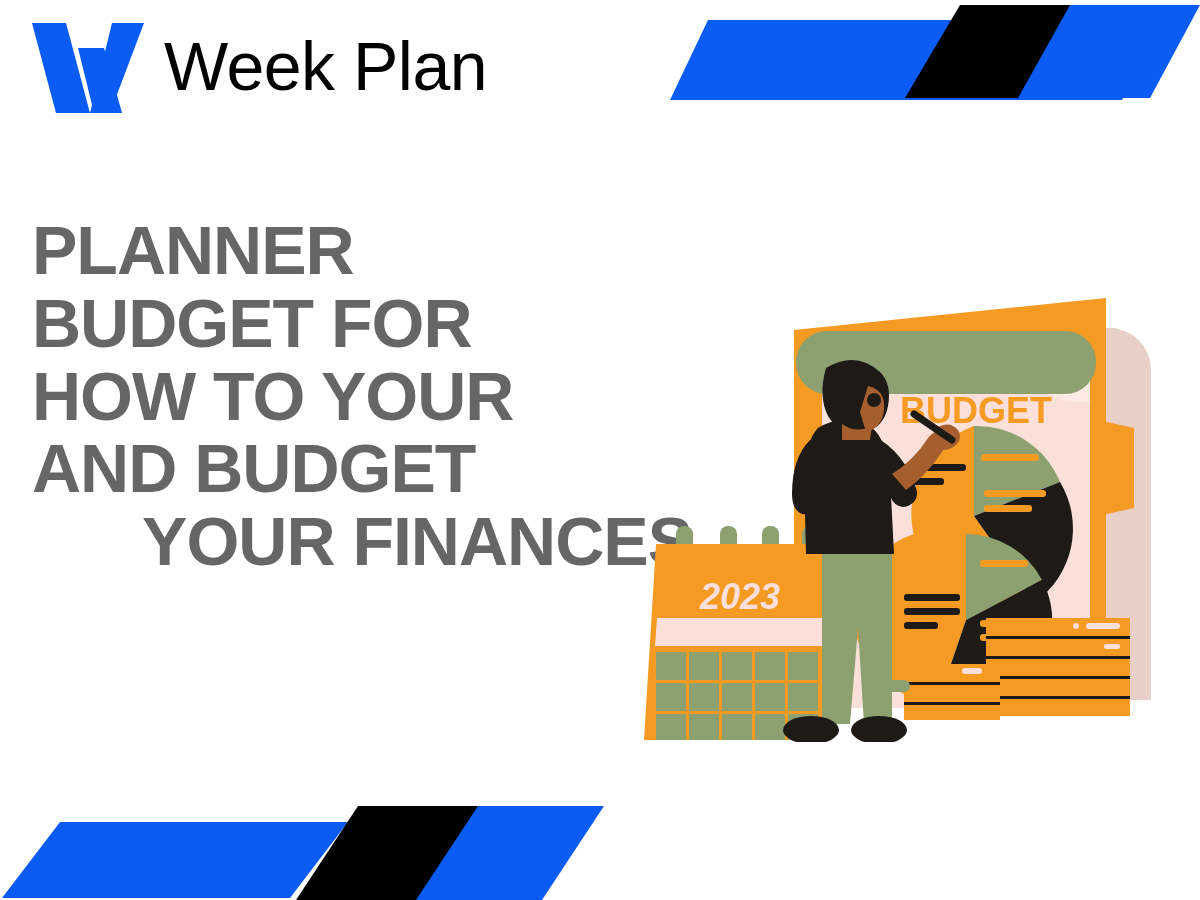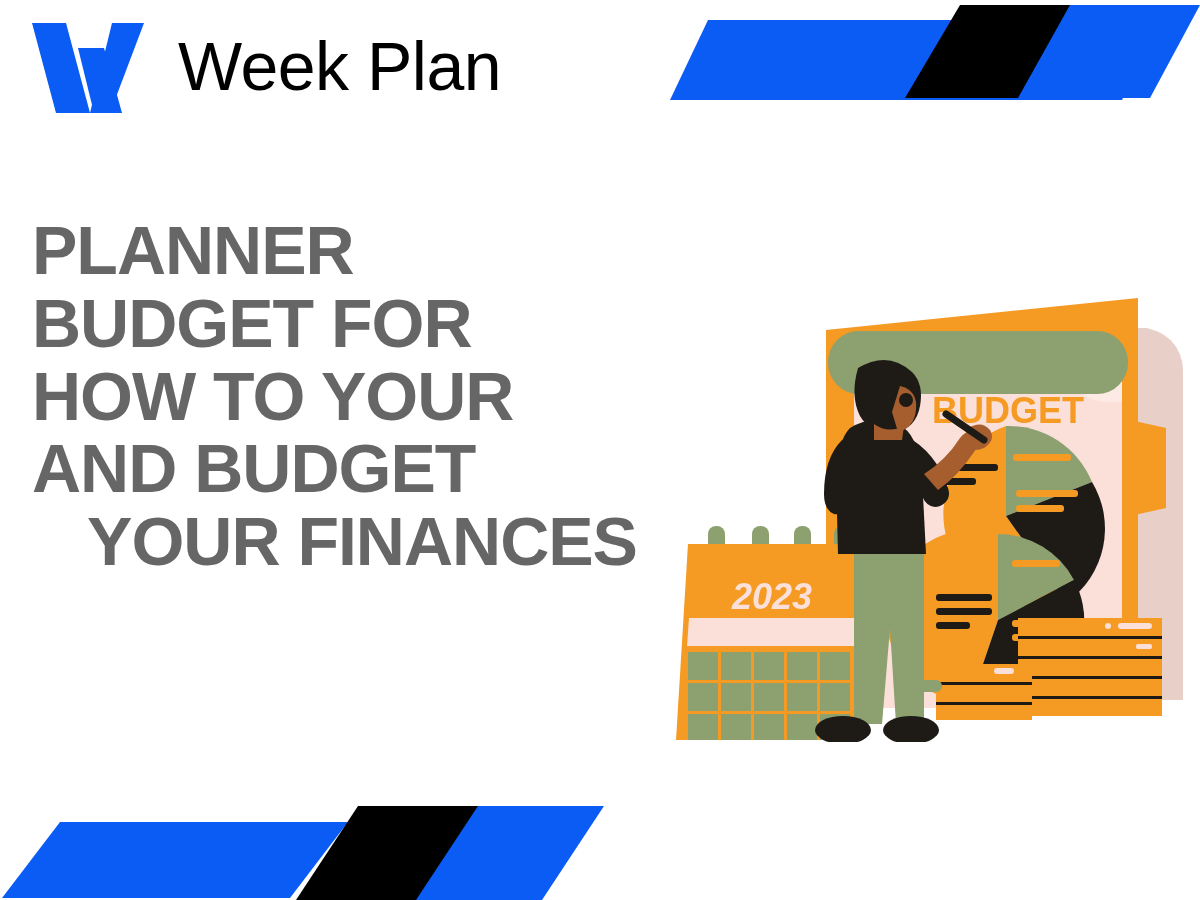--- a/index.html
+++ b/index.html
@@ -27,21 +27,21 @@
   .banner-top { top: 0; left: 630px; width: 570px; height: 120px; }
   .banner-bottom { top: 780px; left: 0px; width: 620px; height: 120px; }
 
   
   .logo-row {
     position: absolute;
     left: 28px;
     top: 18px;
     display: flex;
     align-items: center;
-    gap: 30px;
+    gap: 16px;
   }
   .logo-mark { width: 120px; height: 95px; display: block; }
   .logo-word {
     font-size: 68px;
     font-weight: 400;
     color: #000000;
     letter-spacing: -0.5px;
     line-height: 1;
     white-space: nowrap;
     font-family: "Liberation Sans", sans-serif;
@@ -57,26 +57,26 @@
   .headline-line {
     display: block;
     color: #666666;
     font-weight: 700;
     font-size: 68px;
     line-height: 1.07;
     letter-spacing: -1px;
     font-family: "Liberation Sans", sans-serif;
     white-space: nowrap;
   }
-  .headline-line.center { text-align: center; }
+  .headline-line.center { text-align: right; }
 
   
   .illustration {
     position: absolute;
-    left: 668px;
+    left: 636px;
     top: 268px;
     width: 524px;
     height: 474px;
   }
   .illustration svg { display: block; width: 100%; height: 100%; }
 </style>
 </head>
 <body>
 
 <div class="canvas">

